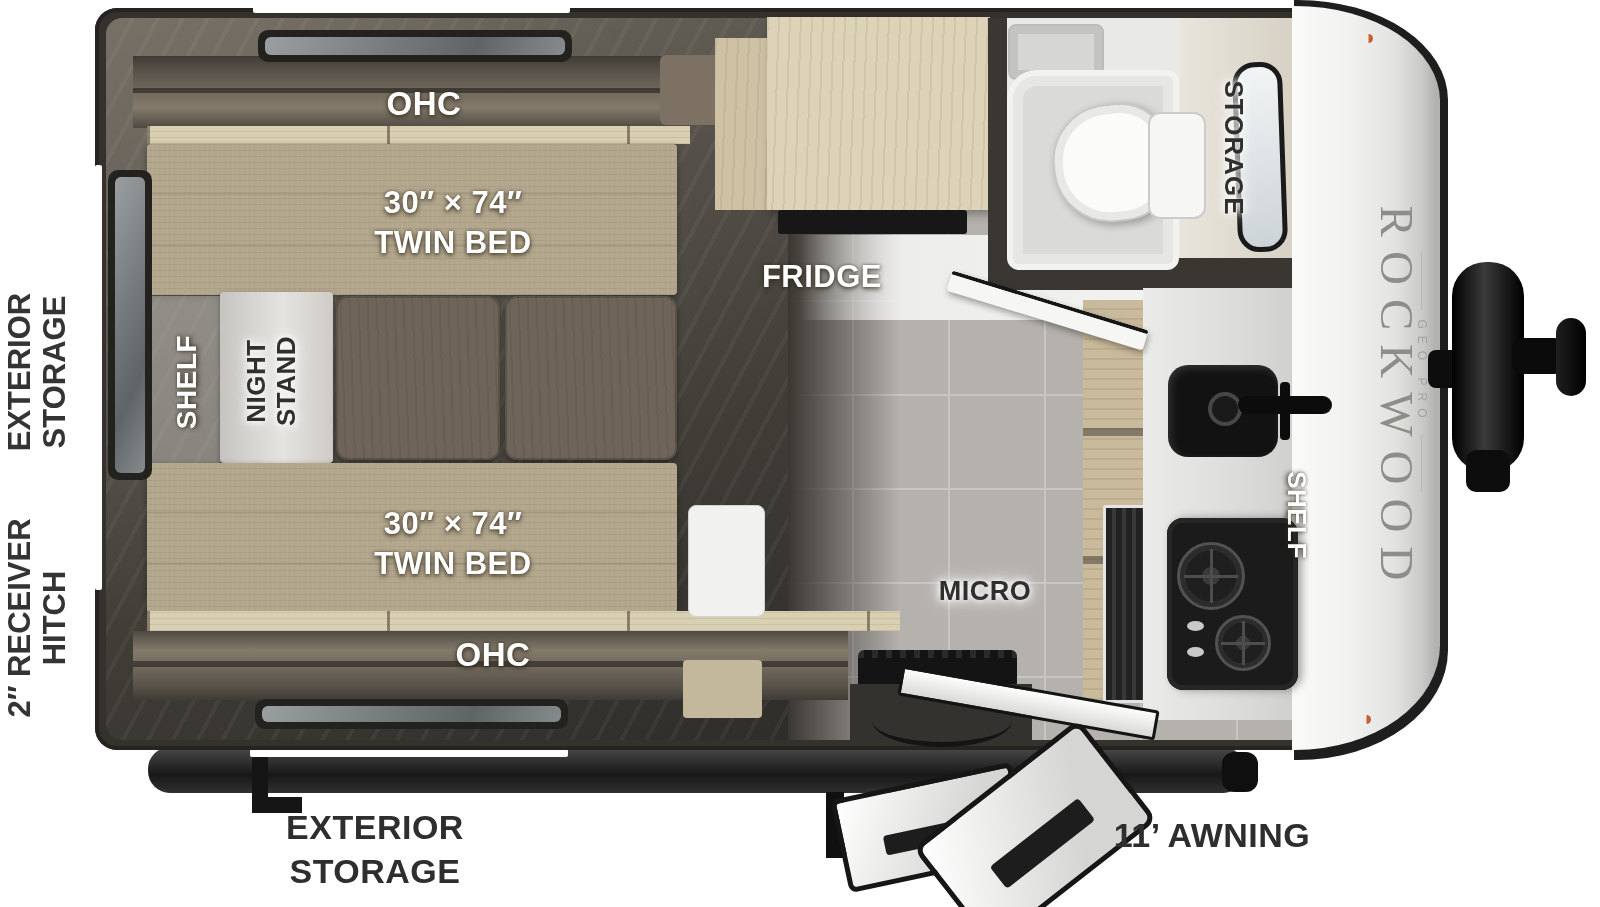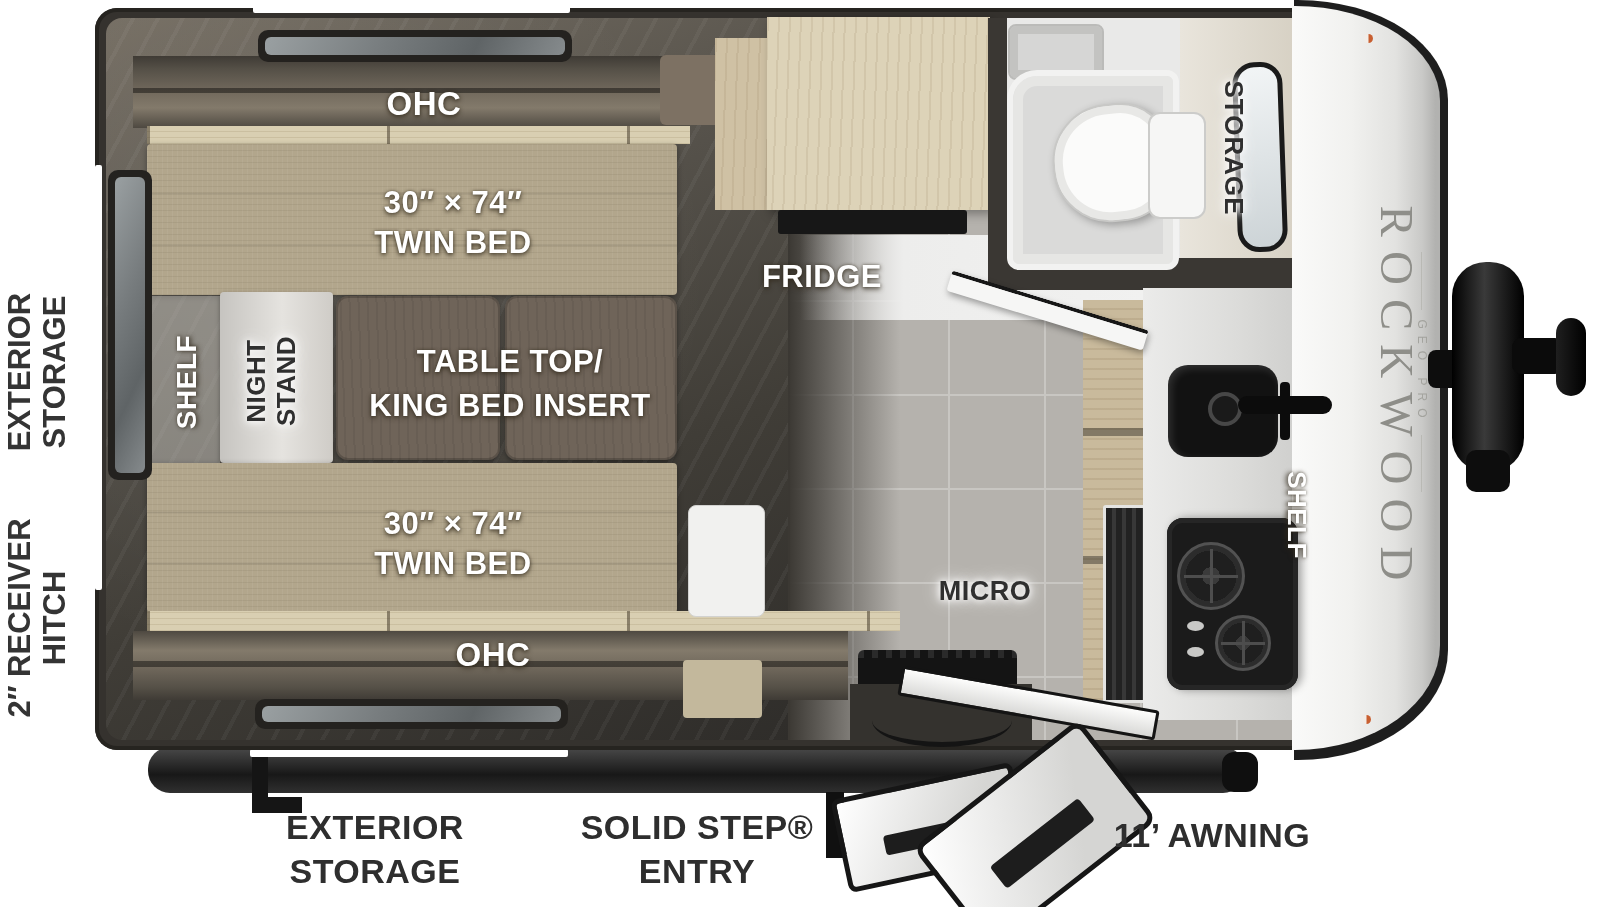--- a/index.html
+++ b/index.html
@@ -155,24 +155,20 @@
   <div class="abs lbl-white" style="left:344px;top:85px;width:160px;font-size:33px;">OHC</div>
   <div class="abs lbl-white" style="left:313px;top:183px;width:280px;font-size:31px;line-height:1.3;">
     <div>30″ × 74″</div>
     <div>TWIN BED</div>
   </div>
   <div class="abs lbl-white rot-ccw" style="left:104px;top:364px;width:170px;height:36px;font-size:28px;">SHELF</div>
   <div class="abs lbl-dark rot-ccw" style="left:193px;top:350px;width:160px;height:62px;font-size:26px;line-height:1.15;">
     <div>NIGHT</div>
     <div>STAND</div>
   </div>
-  <div class="abs lbl-white" style="left:360px;top:340px;width:300px;font-size:31px;line-height:1.42;">
-    <div>TABLE TOP/</div>
-    <div>KING BED INSERT</div>
-  </div>
   <div class="abs lbl-white" style="left:313px;top:504px;width:280px;font-size:31px;line-height:1.3;">
     <div>30″ × 74″</div>
     <div>TWIN BED</div>
   </div>
   <div class="abs lbl-white" style="left:413px;top:636px;width:160px;font-size:33px;">OHC</div>
   <div class="abs lbl-dark" style="left:885px;top:576px;width:200px;font-size:27px;">MICRO</div>
   <div class="abs lbl-white" style="left:722px;top:259px;width:200px;font-size:31px;">FRIDGE</div>
 
   <div class="abs" style="left:1294px;top:0;width:154px;height:760px;background:#1e1e1e;
        border-radius:0 150px 150px 0 / 0 100px 110px 0;"></div>
@@ -210,19 +206,15 @@
        background:linear-gradient(90deg,#000,#3a3a3a 45%,#000);"></div>
   <div class="abs" style="left:1466px;top:450px;width:44px;height:42px;border-radius:10px;background:#0d0d0d;"></div>
   <div class="abs" style="left:1512px;top:338px;width:52px;height:36px;border-radius:9px;background:#0b0b0b;"></div>
   <div class="abs" style="left:1556px;top:318px;width:30px;height:78px;border-radius:15px;
        background:linear-gradient(90deg,#1f1f1f,#000);"></div>
 
   <div class="abs lbl-out" style="left:215px;top:806px;width:320px;">
     <div>EXTERIOR</div>
     <div>STORAGE</div>
   </div>
-  <div class="abs lbl-out" style="left:537px;top:806px;width:320px;">
-    <div>SOLID STEP®</div>
-    <div>ENTRY</div>
-  </div>
   <div class="abs lbl-out" style="left:1052px;top:814px;width:320px;">11’ AWNING</div>
 
 </div>
 
 </body></html>

